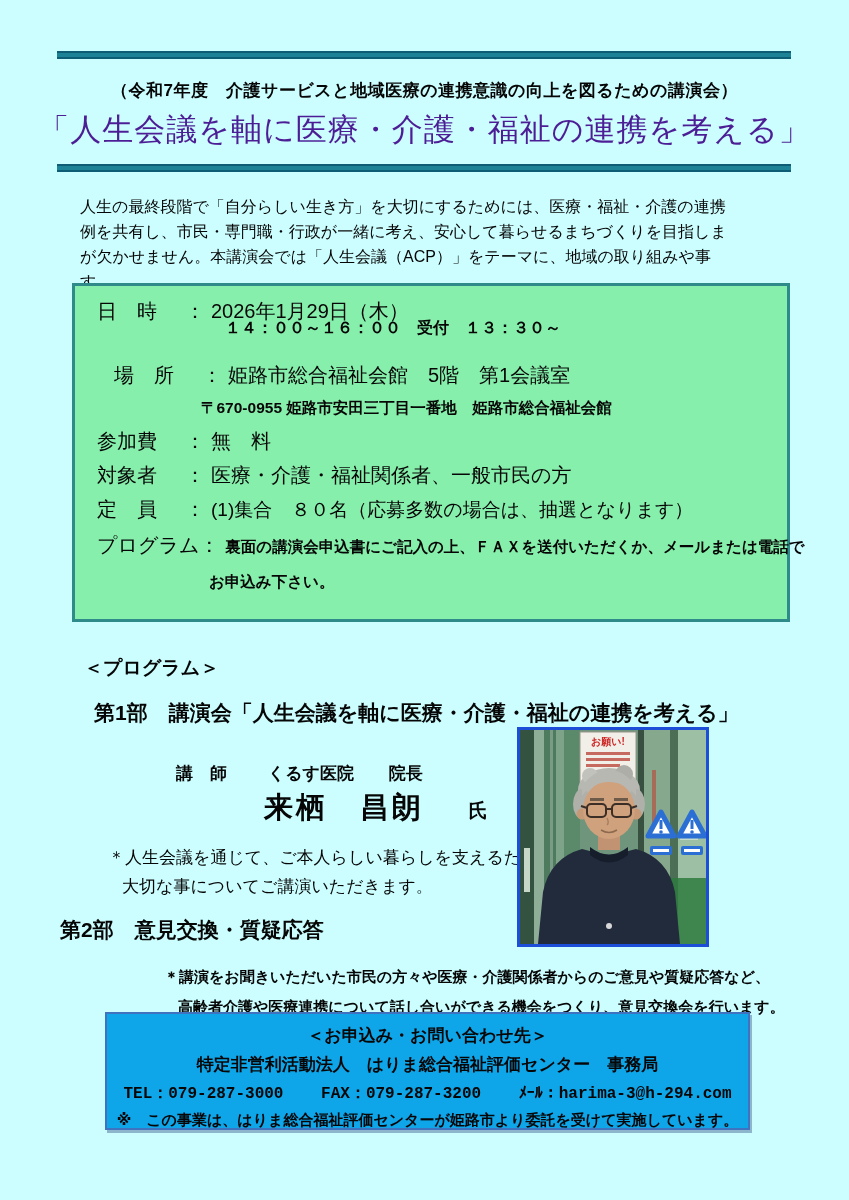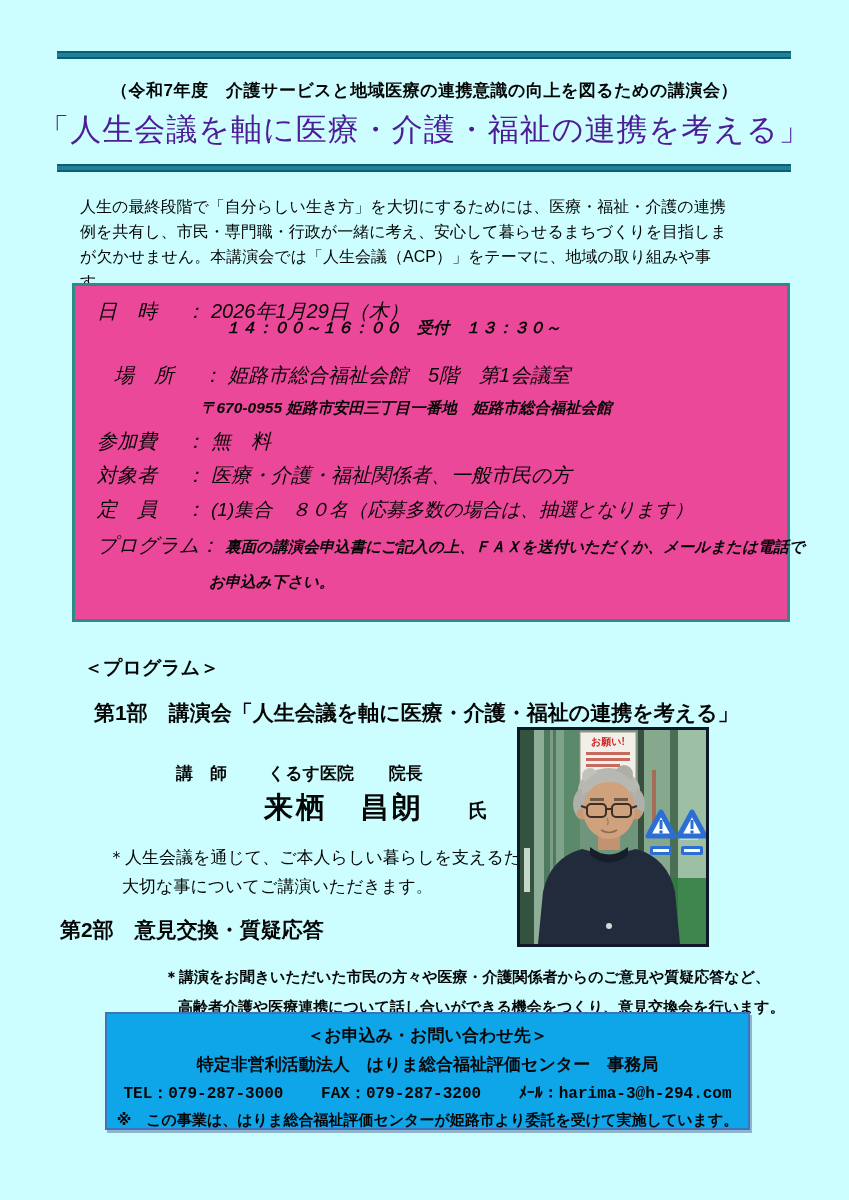--- a/index.html
+++ b/index.html
@@ -23,21 +23,21 @@
   .main-title{position:absolute;top:109px;left:0;width:849px;text-align:center;
     font-family:"Liberation Serif","DejaVu Serif",serif;
     font-size:31px;font-weight:normal;color:#4c1d95;letter-spacing:1px;}
 
   
   .intro{position:absolute;top:194px;left:80px;width:740px;font-size:16px;
     line-height:25px;font-weight:500;}
 
   
   .details-box{position:absolute;left:72px;top:283px;width:712px;height:333px;
-    background:#ec4899;border:3px solid #2f8a8a;font-style:italic;}
+    background:#86efac;border:3px solid #2f8a8a;}
   .drow{position:absolute;left:22px;font-size:20px;white-space:nowrap;}
   .dlabel{display:inline-block;min-width:88px;}
   .dcolon{display:inline-block;margin-right:6px;}
   .dsub{position:absolute;left:126px;font-size:16px;font-weight:bold;white-space:nowrap;}
   .dsmall{font-size:15.5px;font-weight:bold;}
   .dmed{font-size:19px;}
 
   
   .program-heading{position:absolute;left:84px;top:655px;font-size:19px;font-weight:600;}
   .part1-title{position:absolute;left:94px;top:699px;font-size:21px;font-weight:600;white-space:nowrap;}
@@ -49,21 +49,21 @@
   .lect-hono{font-size:19px;font-weight:600;margin-left:40px;}
   .p1-notes{position:absolute;left:108px;top:843px;font-size:17px;line-height:29px;font-weight:500;white-space:nowrap;}
   .p1-notes .l2{padding-left:14px;}
 
   .part2-title{position:absolute;left:60px;top:916px;font-size:21px;font-weight:700;white-space:nowrap;text-align:center;}
   .p2-notes{position:absolute;left:164px;top:962px;font-size:15px;line-height:30px;font-weight:600;white-space:nowrap;}
   .p2-notes .l2{padding-left:14px;}
 
   
   .photo-frame{position:absolute;left:517px;top:727px;width:186px;height:214px;
-    border:3px solid #0f172a;background:#fde047;}
+    border:3px solid #1d4ed8;background:#fde047;}
   .photo-frame svg{display:block;}
 
   
   .contact-box{position:absolute;left:105px;top:1012px;width:641px;height:114px;
     background:#0ea5e9;border:2px solid #3f73c0;text-align:center;
     box-shadow:2px 3px 0 rgba(90,120,160,.55);}
   .c-head{margin-top:10px;font-size:17px;font-weight:600;}
   .c-org{margin-top:6px;font-size:17px;font-weight:600;}
   .c-line{margin-top:7px;font-size:16px;font-weight:bold;
     font-family:"Liberation Mono","DejaVu Sans Mono",monospace;}

